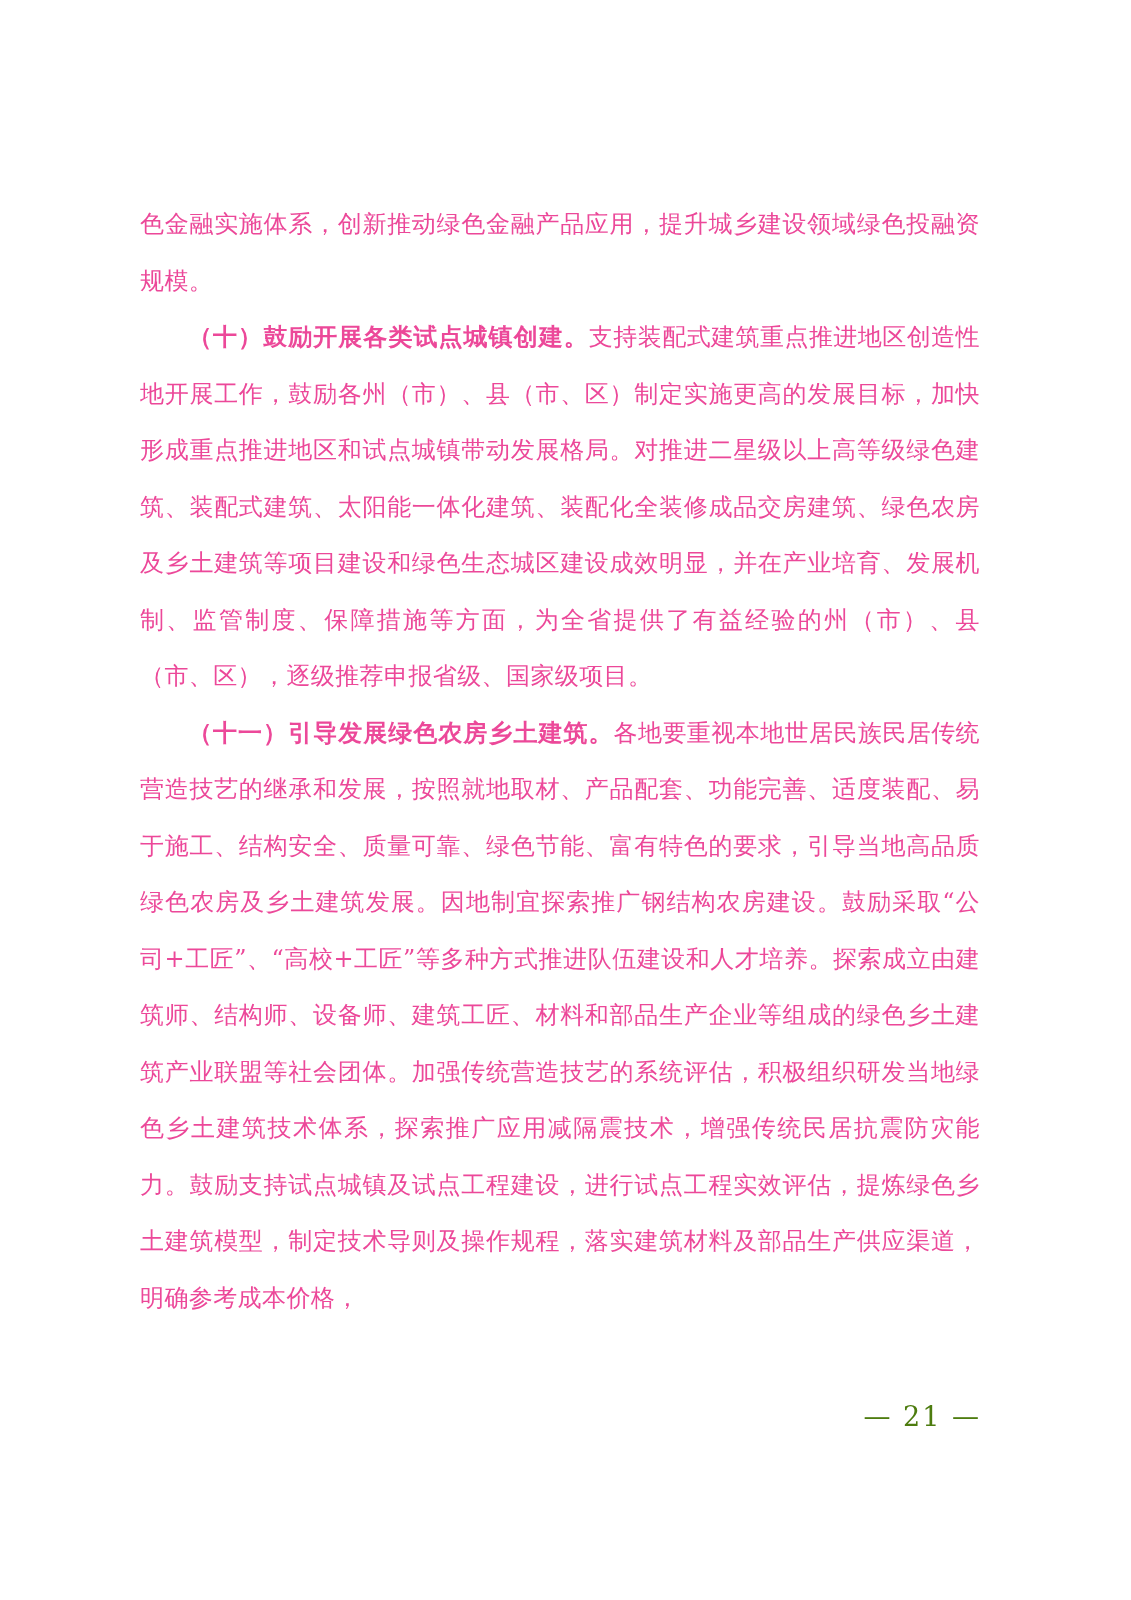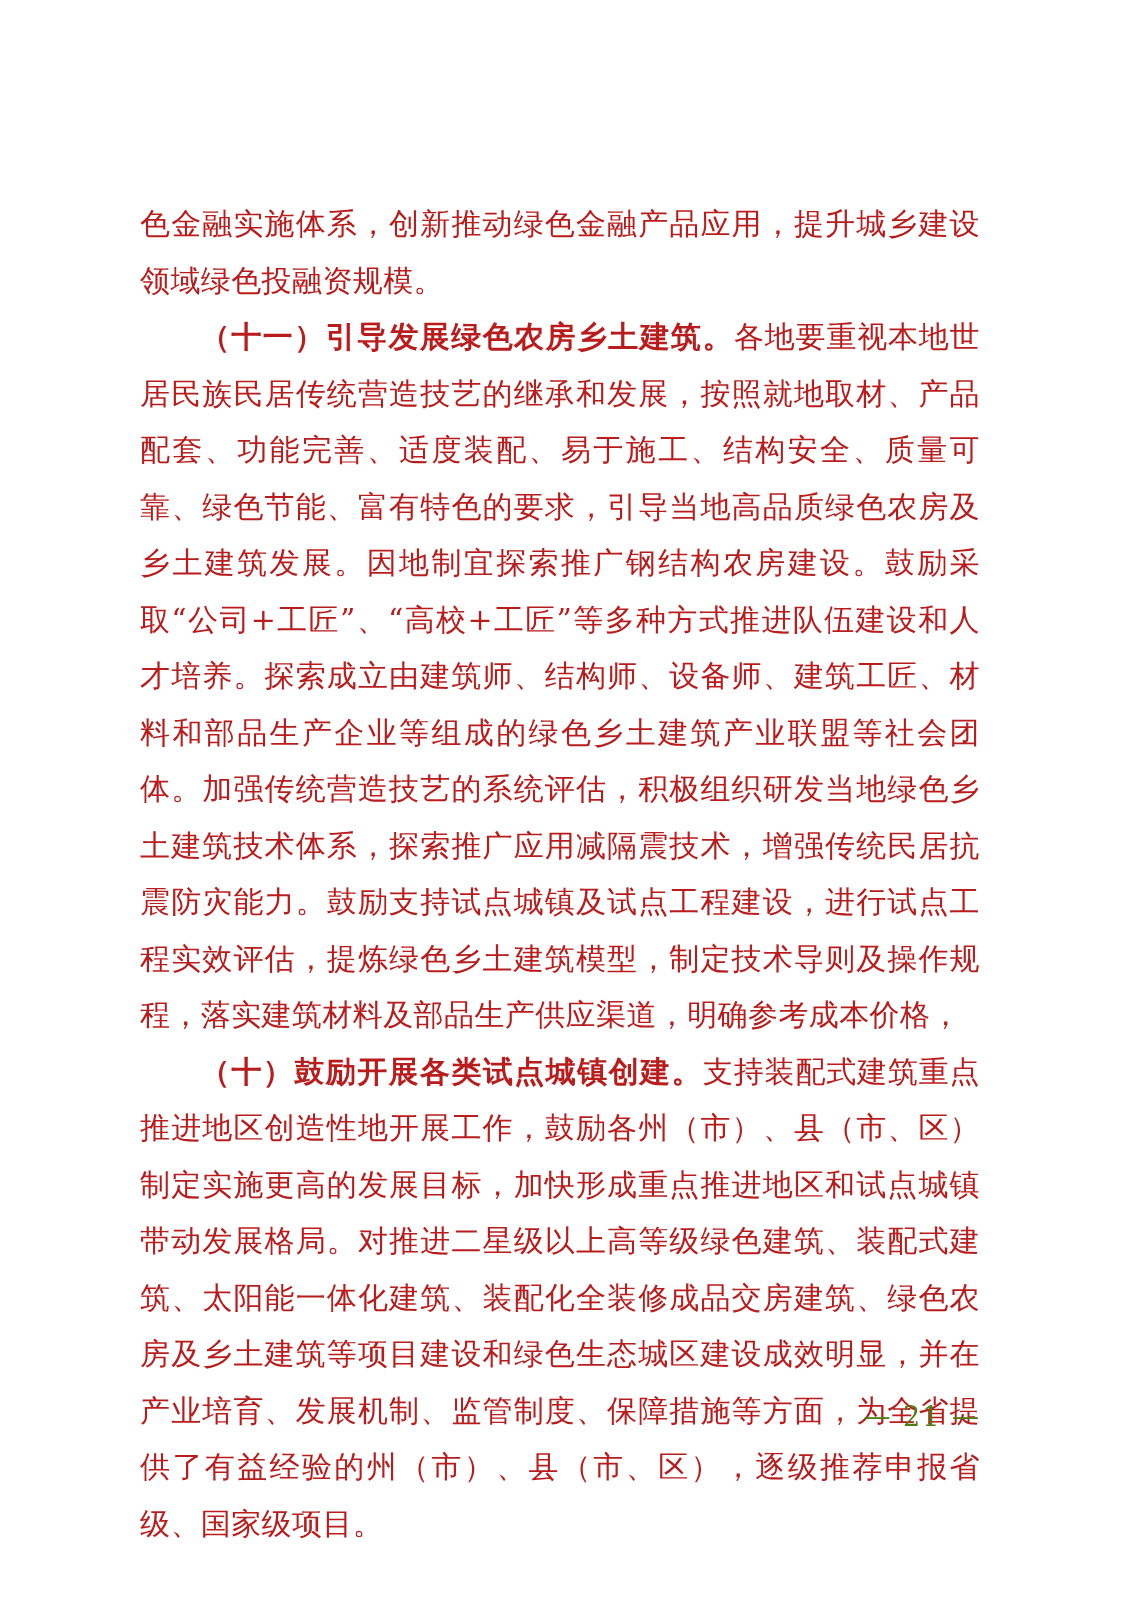--- a/index.html
+++ b/index.html
@@ -18,23 +18,23 @@
   }
   .doc-body {
     position: absolute;
     left: 140px;
     top: 196px;
     width: 840px;
   }
   p.para {
     margin: 0 0 0 0;
     font-family: "DejaVu Serif", "Liberation Serif", serif;
-    font-size: 30px;
+    font-size: 24px;
     line-height: 56.5px;
-    color: #b91c1c;
+    color: #ec4899;
     text-align: justify;
     text-justify: inter-ideograph;
     letter-spacing: 0.4px;
   }
   p.indent {
     text-indent: 2em;
   }
   .heading-run {
     font-family: "DejaVu Serif", "Liberation Serif", serif;
     font-weight: bold;
@@ -56,24 +56,24 @@
 
 <div class="page">
 
   <div class="doc-body">
 
     <p class="para">
       <span>色金融实施体系，创新推动绿色金融产品应用，提升城乡建设领域绿色投融资规模。</span>
     </p>
 
     <p class="para indent">
-      <span class="heading-run">（十一）引导发展绿色农房乡土建筑。</span><span>各地要重视本地世居民族民居传统营造技艺的继承和发展，按照就地取材、产品配套、功能完善、适度装配、易于施工、结构安全、质量可靠、绿色节能、富有特色的要求，引导当地高品质绿色农房及乡土建筑发展。因地制宜探索推广钢结构农房建设。鼓励采取“公司+工匠”、“高校+工匠”等多种方式推进队伍建设和人才培养。探索成立由建筑师、结构师、设备师、建筑工匠、材料和部品生产企业等组成的绿色乡土建筑产业联盟等社会团体。加强传统营造技艺的系统评估，积极组织研发当地绿色乡土建筑技术体系，探索推广应用减隔震技术，增强传统民居抗震防灾能力。鼓励支持试点城镇及试点工程建设，进行试点工程实效评估，提炼绿色乡土建筑模型，制定技术导则及操作规程，落实建筑材料及部品生产供应渠道，明确参考成本价格，</span>
+      <span class="heading-run">（十）鼓励开展各类试点城镇创建。</span><span>支持装配式建筑重点推进地区创造性地开展工作，鼓励各州（市）、县（市、区）制定实施更高的发展目标，加快形成重点推进地区和试点城镇带动发展格局。对推进二星级以上高等级绿色建筑、装配式建筑、太阳能一体化建筑、装配化全装修成品交房建筑、绿色农房及乡土建筑等项目建设和绿色生态城区建设成效明显，并在产业培育、发展机制、监管制度、保障措施等方面，为全省提供了有益经验的州（市）、县（市、区），逐级推荐申报省级、国家级项目。</span>
     </p>
 
     <p class="para indent">
-      <span class="heading-run">（十）鼓励开展各类试点城镇创建。</span><span>支持装配式建筑重点推进地区创造性地开展工作，鼓励各州（市）、县（市、区）制定实施更高的发展目标，加快形成重点推进地区和试点城镇带动发展格局。对推进二星级以上高等级绿色建筑、装配式建筑、太阳能一体化建筑、装配化全装修成品交房建筑、绿色农房及乡土建筑等项目建设和绿色生态城区建设成效明显，并在产业培育、发展机制、监管制度、保障措施等方面，为全省提供了有益经验的州（市）、县（市、区），逐级推荐申报省级、国家级项目。</span>
+      <span class="heading-run">（十一）引导发展绿色农房乡土建筑。</span><span>各地要重视本地世居民族民居传统营造技艺的继承和发展，按照就地取材、产品配套、功能完善、适度装配、易于施工、结构安全、质量可靠、绿色节能、富有特色的要求，引导当地高品质绿色农房及乡土建筑发展。因地制宜探索推广钢结构农房建设。鼓励采取“公司+工匠”、“高校+工匠”等多种方式推进队伍建设和人才培养。探索成立由建筑师、结构师、设备师、建筑工匠、材料和部品生产企业等组成的绿色乡土建筑产业联盟等社会团体。加强传统营造技艺的系统评估，积极组织研发当地绿色乡土建筑技术体系，探索推广应用减隔震技术，增强传统民居抗震防灾能力。鼓励支持试点城镇及试点工程建设，进行试点工程实效评估，提炼绿色乡土建筑模型，制定技术导则及操作规程，落实建筑材料及部品生产供应渠道，明确参考成本价格，</span>
     </p>
 
   </div>
 
   <div class="page-number">— 21 —</div>
 
 </div>
 
 </body></html>

